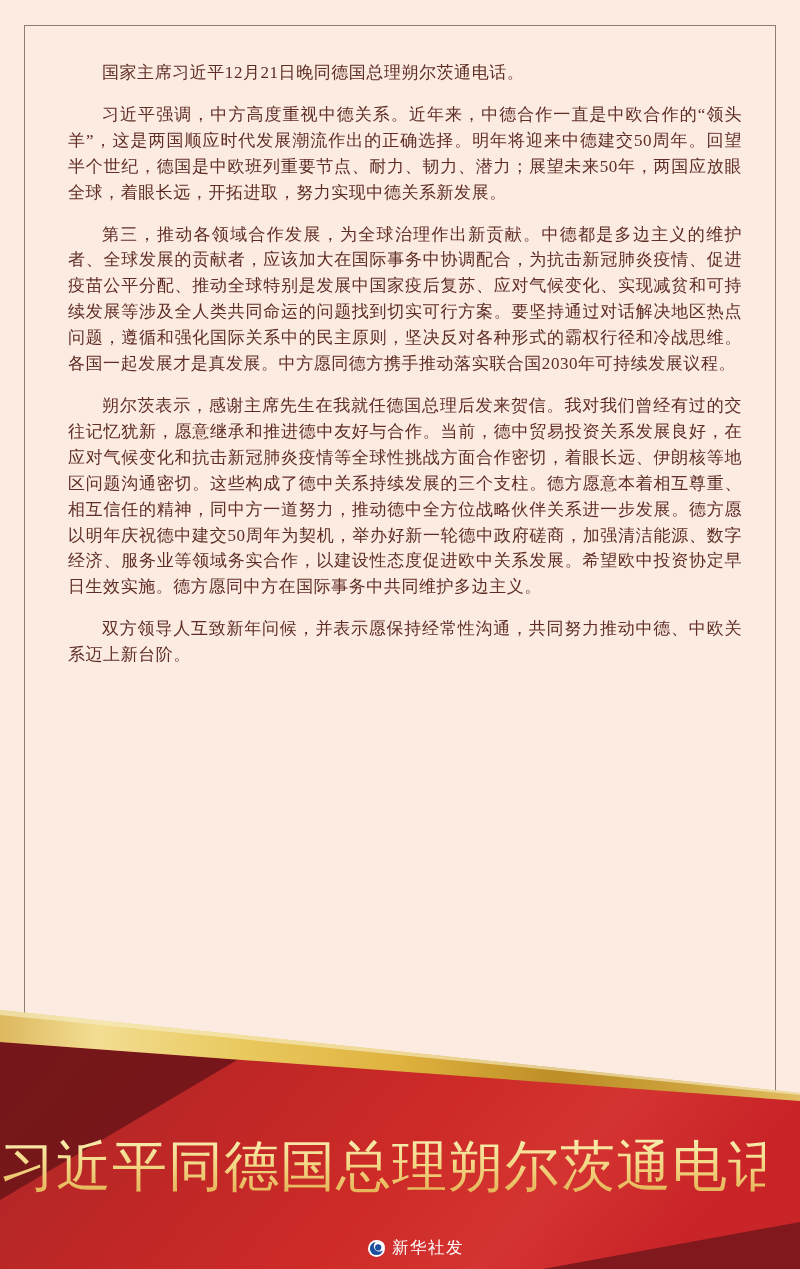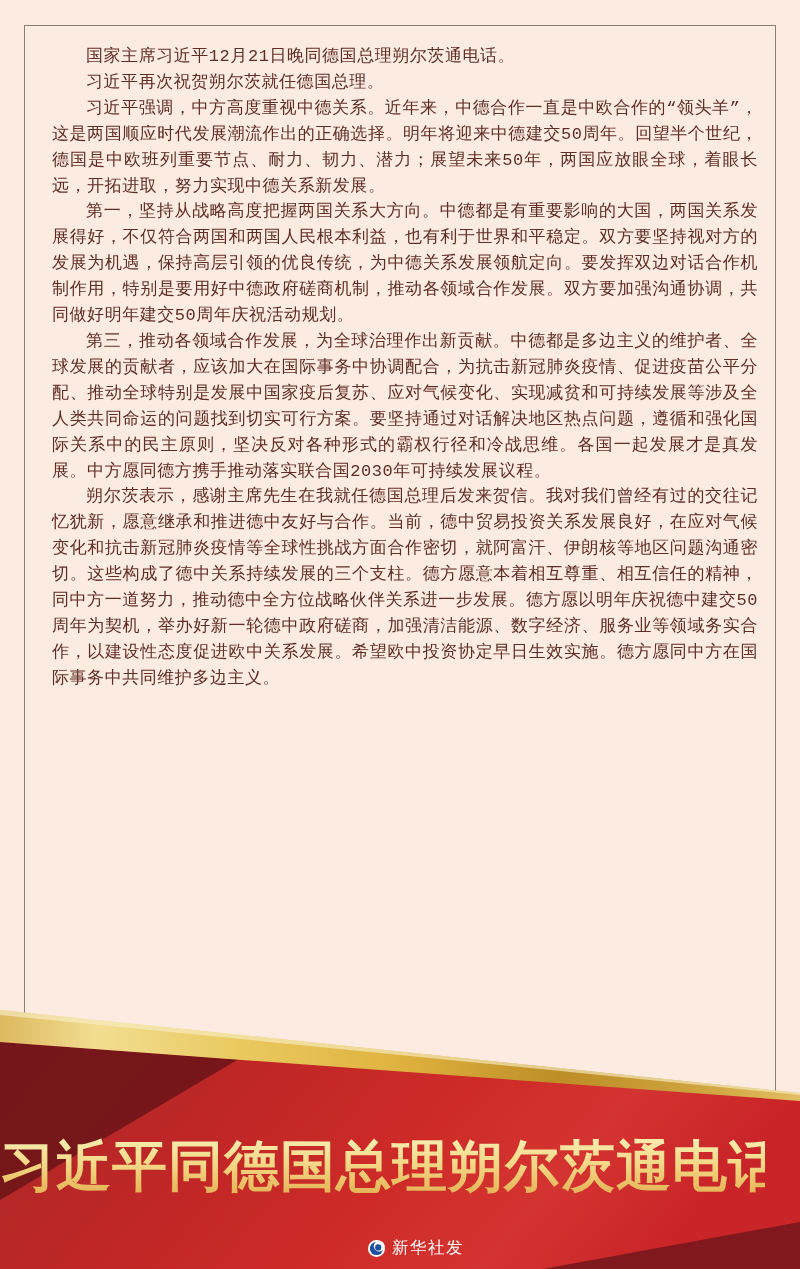--- a/index.html
+++ b/index.html
@@ -18,40 +18,39 @@
     border-bottom:none;
     box-sizing:border-box;
   }
   .article{
     position:absolute;
     left:52px;top:44px;
     width:706px;
     color:#5e2d26;
   }
   .article p{
-    margin:0;
+    margin:16px;
     text-indent:2em;
     font-size:17px;
     line-height:25.9px;
     letter-spacing:0.55px;
     text-align:justify;
-    font-family:Liberation Mono, monospace;
   }
   .banner-svg{
     position:absolute;
     left:0;top:1000px;
     width:800px;height:269px;
     display:block;
   }
   .banner-title{
     position:absolute;
     left:0;top:1134px;width:765px;
     text-align:center;
     font-size:55px;
-    font-weight:bold;
+    font-weight:normal;
     letter-spacing:1px;
     line-height:1.2;
     color:#f0d27c;
     background:linear-gradient(180deg,#f8ecae 8%,#f3d887 45%,#e5b254 92%);
     -webkit-background-clip:text;
     background-clip:text;
     -webkit-text-fill-color:transparent;
     white-space:nowrap;
   }
   .credit{
@@ -68,25 +67,24 @@
 </style>
 </head>
 <body>
 
 <div class="page">
 
   <div class="frame"></div>
 
   <div class="article">
     <p>国家主席习近平12月21日晚同德国总理朔尔茨通电话。</p>
-    <p>习近平再次祝贺朔尔茨就任德国总理。</p>
     <p>习近平强调，中方高度重视中德关系。近年来，中德合作一直是中欧合作的“领头羊”，这是两国顺应时代发展潮流作出的正确选择。明年将迎来中德建交50周年。回望半个世纪，德国是中欧班列重要节点、耐力、韧力、潜力；展望未来50年，两国应放眼全球，着眼长远，开拓进取，努力实现中德关系新发展。</p>
-    <p>第一，坚持从战略高度把握两国关系大方向。中德都是有重要影响的大国，两国关系发展得好，不仅符合两国和两国人民根本利益，也有利于世界和平稳定。双方要坚持视对方的发展为机遇，保持高层引领的优良传统，为中德关系发展领航定向。要发挥双边对话合作机制作用，特别是要用好中德政府磋商机制，推动各领域合作发展。双方要加强沟通协调，共同做好明年建交50周年庆祝活动规划。</p>
     <p>第三，推动各领域合作发展，为全球治理作出新贡献。中德都是多边主义的维护者、全球发展的贡献者，应该加大在国际事务中协调配合，为抗击新冠肺炎疫情、促进疫苗公平分配、推动全球特别是发展中国家疫后复苏、应对气候变化、实现减贫和可持续发展等涉及全人类共同命运的问题找到切实可行方案。要坚持通过对话解决地区热点问题，遵循和强化国际关系中的民主原则，坚决反对各种形式的霸权行径和冷战思维。各国一起发展才是真发展。中方愿同德方携手推动落实联合国2030年可持续发展议程。</p>
-    <p>朔尔茨表示，感谢主席先生在我就任德国总理后发来贺信。我对我们曾经有过的交往记忆犹新，愿意继承和推进德中友好与合作。当前，德中贸易投资关系发展良好，在应对气候变化和抗击新冠肺炎疫情等全球性挑战方面合作密切，就阿富汗、伊朗核等地区问题沟通密切。这些构成了德中关系持续发展的三个支柱。德方愿意本着相互尊重、相互信任的精神，同中方一道努力，推动德中全方位战略伙伴关系进一步发展。德方愿以明年庆祝德中建交50周年为契机，举办好新一轮德中政府磋商，加强清洁能源、数字经济、服务业等领域务实合作，以建设性态度促进欧中关系发展。希望欧中投资协定早日生效实施。德方愿同中方在国际事务中共同维护多边主义。</p>
+    <p>朔尔茨表示，感谢主席先生在我就任德国总理后发来贺信。我对我们曾经有过的交往记忆犹新，愿意继承和推进德中友好与合作。当前，德中贸易投资关系发展良好，在应对气候变化和抗击新冠肺炎疫情等全球性挑战方面合作密切，着眼长远、伊朗核等地区问题沟通密切。这些构成了德中关系持续发展的三个支柱。德方愿意本着相互尊重、相互信任的精神，同中方一道努力，推动德中全方位战略伙伴关系进一步发展。德方愿以明年庆祝德中建交50周年为契机，举办好新一轮德中政府磋商，加强清洁能源、数字经济、服务业等领域务实合作，以建设性态度促进欧中关系发展。希望欧中投资协定早日生效实施。德方愿同中方在国际事务中共同维护多边主义。</p>
+    <p>双方领导人互致新年问候，并表示愿保持经常性沟通，共同努力推动中德、中欧关系迈上新台阶。</p>
   </div>
 
   <svg class="banner-svg" viewBox="0 0 800 269" preserveAspectRatio="none">
     <defs>
       <linearGradient id="redg" x1="0" y1="0" x2="1" y2="0.25">
         <stop offset="0" stop-color="#aa2827"></stop>
         <stop offset="0.35" stop-color="#c02726"></stop>
         <stop offset="0.6" stop-color="#ce2b28"></stop>
         <stop offset="0.8" stop-color="#d43431"></stop>
         <stop offset="1" stop-color="#c92428"></stop>

